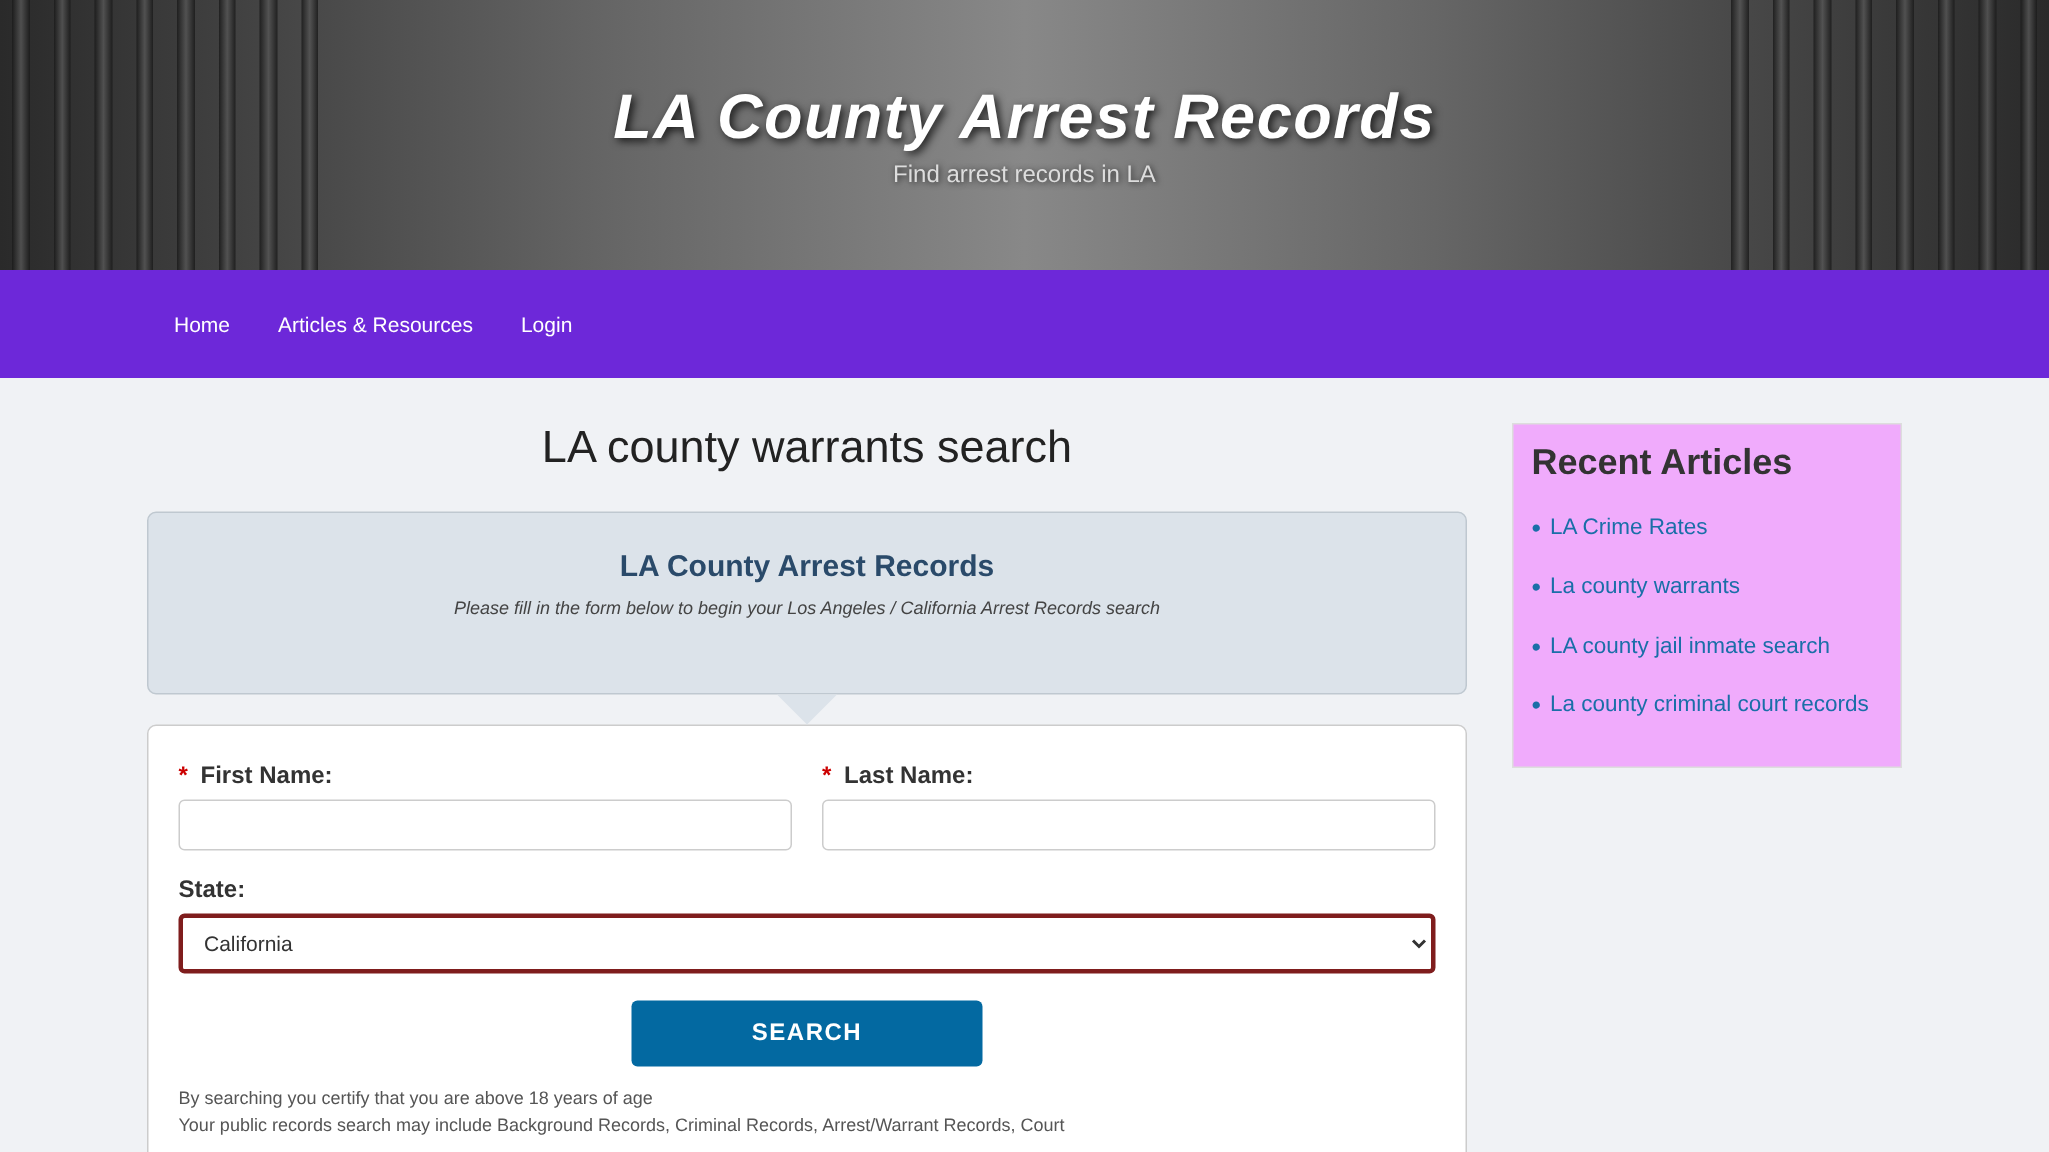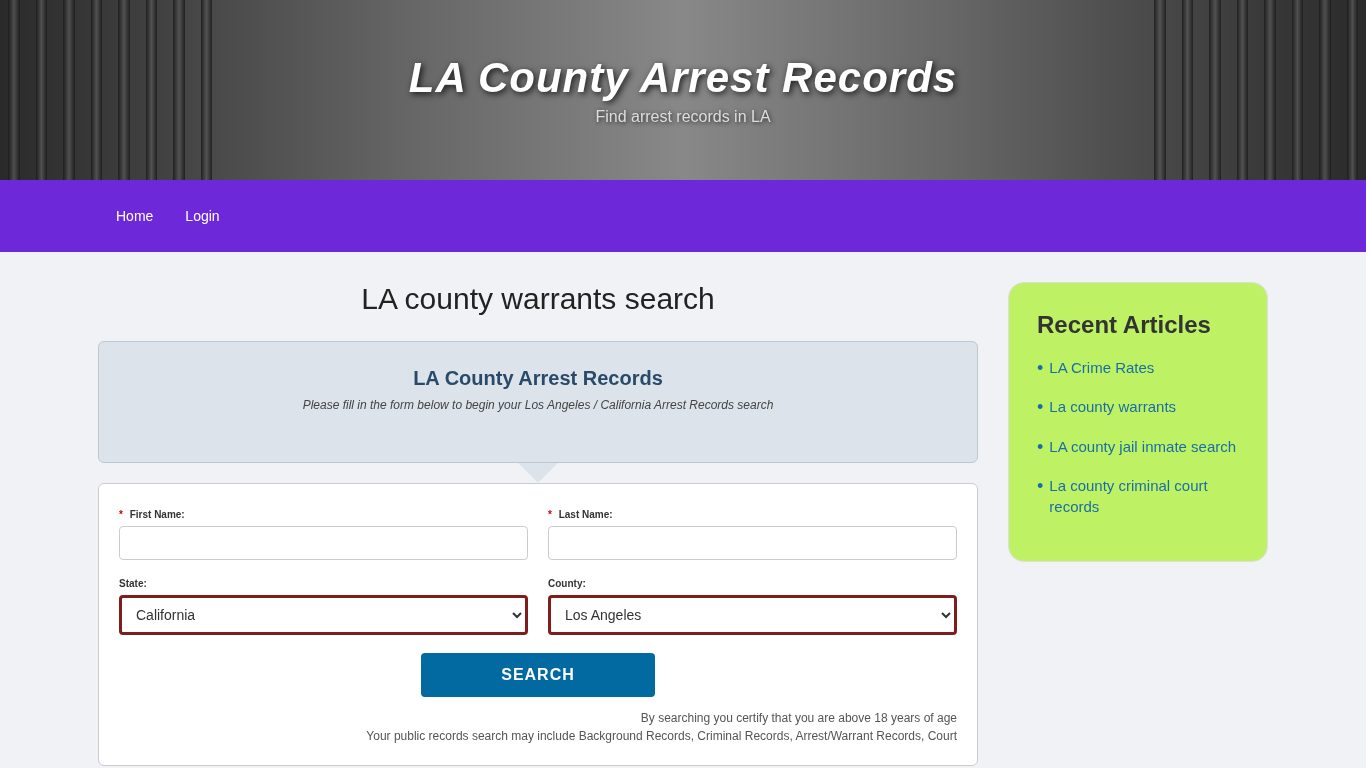--- a/index.html
+++ b/index.html
@@ -146,21 +146,21 @@
     .form-row {
       display: flex;
       gap: 20px;
       margin-bottom: 18px;
     }
     .form-group {
       flex: 1;
     }
     .form-label {
       display: block;
-      font-size: 10px;
+      font-size: 16px;
       font-weight: bold;
       color: #333;
       margin-bottom: 6px;
     }
     .required-star {
       color: #c00;
       margin-right: 4px;
     }
     .form-input {
       width: 100%;
@@ -190,36 +190,36 @@
       color: #fff;
       border: none;
       padding: 13px 80px;
       font-size: 16px;
       font-weight: bold;
       letter-spacing: 1px;
       border-radius: 4px;
       cursor: pointer;
     }
     .form-note {
-      text-align: right;
+      text-align: left;
       font-size: 12px;
       color: #555;
       line-height: 1.5;
     }
 
     
     .sidebar {
       width: 260px;
       flex-shrink: 0;
     }
     .sidebar-section {
-      background: #bef264;
+      background: #f0abfc;
       border: 1px solid #ddd;
-      border-radius: 16px;
-      padding: 28px;
+      border-radius: 0;
+      padding: 12px;
     }
     .sidebar-title {
       font-size: 24px;
       font-weight: bold;
       color: #333;
       margin-bottom: 18px;
     }
     .sidebar-list {
       list-style: none;
       padding: 0;
@@ -271,20 +271,21 @@
   </div>
 
   <div class="header-content">
     <div class="site-title">LA County Arrest Records</div>
     <div class="site-subtitle">Find arrest records in LA</div>
   </div>
 </header>
 
 <nav class="site-nav">
   <a class="nav-item" href="#">Home</a>
+  <a class="nav-item" href="#">Articles &amp; Resources</a>
   <a class="nav-item" href="#">Login</a>
 </nav>
 
 <div class="main-container">
 
   <div class="content-area">
 
     <h1 class="page-title">LA county warrants search</h1>
 
     <div class="form-card">
@@ -309,26 +310,20 @@
           </label>
           <input class="form-input" type="text" value="" style="">
         </div>
       </div>
 
       <div class="form-row">
         <div class="form-group">
           <label class="form-label">State:</label>
           <select class="form-select">
             <option>California</option>
-          </select>
-        </div>
-        <div class="form-group">
-          <label class="form-label">County:</label>
-          <select class="form-select">
-            <option>Los Angeles</option>
           </select>
         </div>
       </div>
 
       <div class="search-btn-wrap">
         <button class="search-btn">SEARCH</button>
       </div>
 
       <div class="form-note">By searching you certify that you are above 18 years of age</div>
       <div class="form-note">Your public records search may include Background Records, Criminal Records, Arrest/Warrant Records, Court</div>

